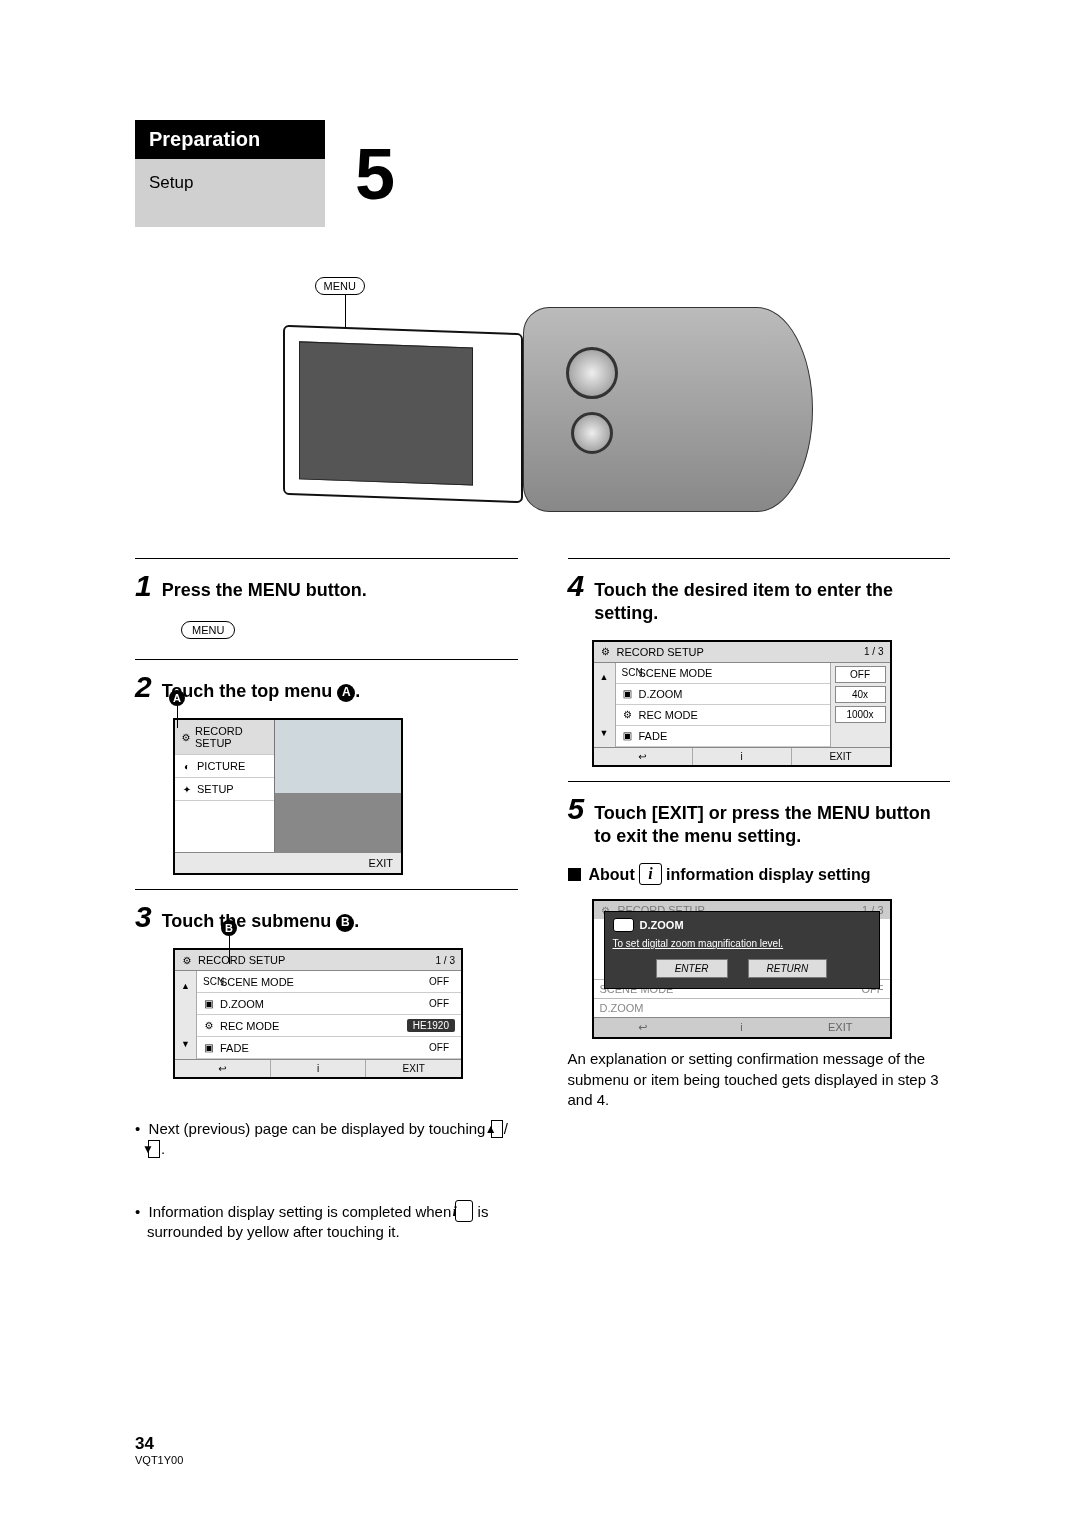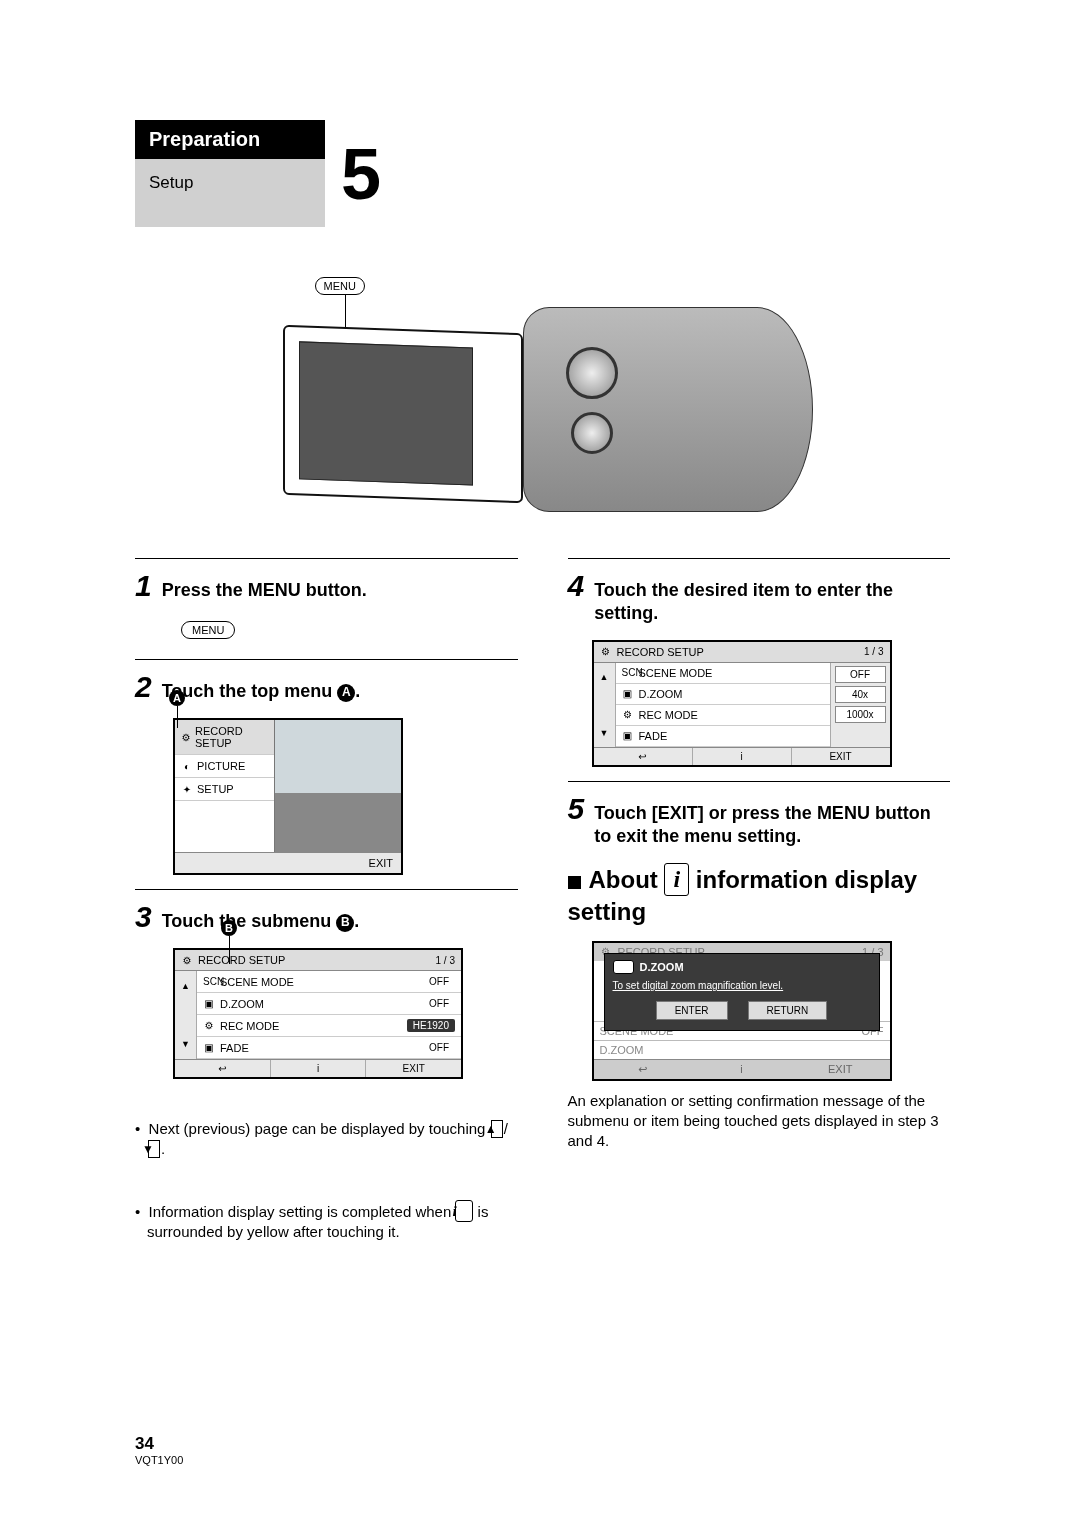--- a/index.html
+++ b/index.html
@@ -5,21 +5,21 @@
   * { box-sizing: border-box; margin: 0; padding: 0; }
   body {
     font-family: Arial, Helvetica, sans-serif;
     background: #fff;
     color: #000;
     width: 1080px;
     height: 1526px;
     position: relative;
     padding: 120px 130px 60px 135px;
   }
-  .header-row { display: flex; align-items: flex-start; gap: 4px; margin-bottom: 50px; }
+  .header-row { display: flex; align-items: flex-start; gap: 18px; margin-bottom: 50px; }
   .tab-block { width: 190px; }
   .prep-tab {
     background: #000;
     color: #fff;
     font-weight: bold;
     font-size: 20px;
     padding: 8px 14px;
   }
   .setup-box {
     background: #d0d0d0;
@@ -189,42 +189,42 @@
   .ui-c .opt{ border:1px solid #888; margin:3px 4px; padding:2px 0; text-align:center; font-size:10px; background:#fff;}
   .ui-c-wrap{display:flex;}
   .ui-c-rows{flex:1;}
 
   .ui-d { width: 300px; margin: 14px 0 10px 24px; border:2px solid #000; position:relative; font-size:11px;}
   .ui-d .faded{ color:#777; background:#ccc; padding:3px 6px; display:flex; gap:6px; align-items:center;}
   .ui-d .faded .pg{margin-left:auto;}
   .ui-d .overlay{ position:absolute; left:10px; top:10px; right:10px; background:#3a3a3a; color:#fff; border:1px solid #000; padding:6px 8px 10px 8px;}
   .ui-d .overlay .h{ display:flex; align-items:center; gap:6px; font-weight:bold; margin-bottom:6px;}
   .ui-d .overlay .msg{ font-size:10px; margin:6px 0 10px 0;text-decoration:underline;}
-  .ui-d .overlay .btns{ display:flex; gap:20px; justify-content:center;}
+  .ui-d .overlay .btns{ display:flex; gap:20px; justify-content:center;font-style:italic;}
   .ui-d .overlay .btn{ background:#ddd;color:#000;border:1px solid #777; padding:3px 18px; font-size:10px;}
   .ui-d .bg-rows{ padding-top:60px;}
   .ui-d .bg-row{ color:#888; padding:3px 6px; border-top:1px solid #bbb; display:flex;}
   .ui-d .bg-row span:last-child{margin-left:auto;}
   .ui-d-foot{ display:flex; background:#ccc; border-top:1px solid #888;}
   .ui-d-foot div{flex:1;text-align:center;padding:3px 0;color:#666;}
 
   .notes { font-size: 15px; line-height:1.35; margin:8px 0 0 0;}
   .notes li{ list-style: none; text-indent:-12px; padding-left:12px; margin-bottom:4px;margin-top:40px;}
   .notes li::before{ content:"\2022\00a0"; }
   .inline-box{
     display:inline-block; border:1px solid #000; padding:0 5px; font-size:12px;
     vertical-align:1px; margin:0 1px;
   }
   .inline-info{
     display:inline-block; border:1px solid #000; border-radius:3px;
     padding:0 8px; font-family:serif; font-weight:bold; font-style:italic;
     vertical-align:1px;
   }
   .sq{ display:inline-block; width:13px;height:13px;background:#000;margin-right:8px;vertical-align:-1px;}
-  .section-sub{ font-size:24px; font-weight:bold; margin-top:14px; line-height:1.3;}
+  .section-sub{ font-size:16px; font-weight:bold; margin-top:14px; line-height:1.3;}
   .para{ font-size:15px; line-height:1.35; margin-top:10px;}
   .ico{ display:inline-block; width:12px; font-size:10px; text-align:center;}
   .footer{ position:absolute; left:135px; bottom:60px; }
   .footer .pg{ font-weight:bold; font-size:17px;}
   .footer .code{ font-size:11px;}
 </style>
 </head>
 <body>
 
 <div class="header-row">

